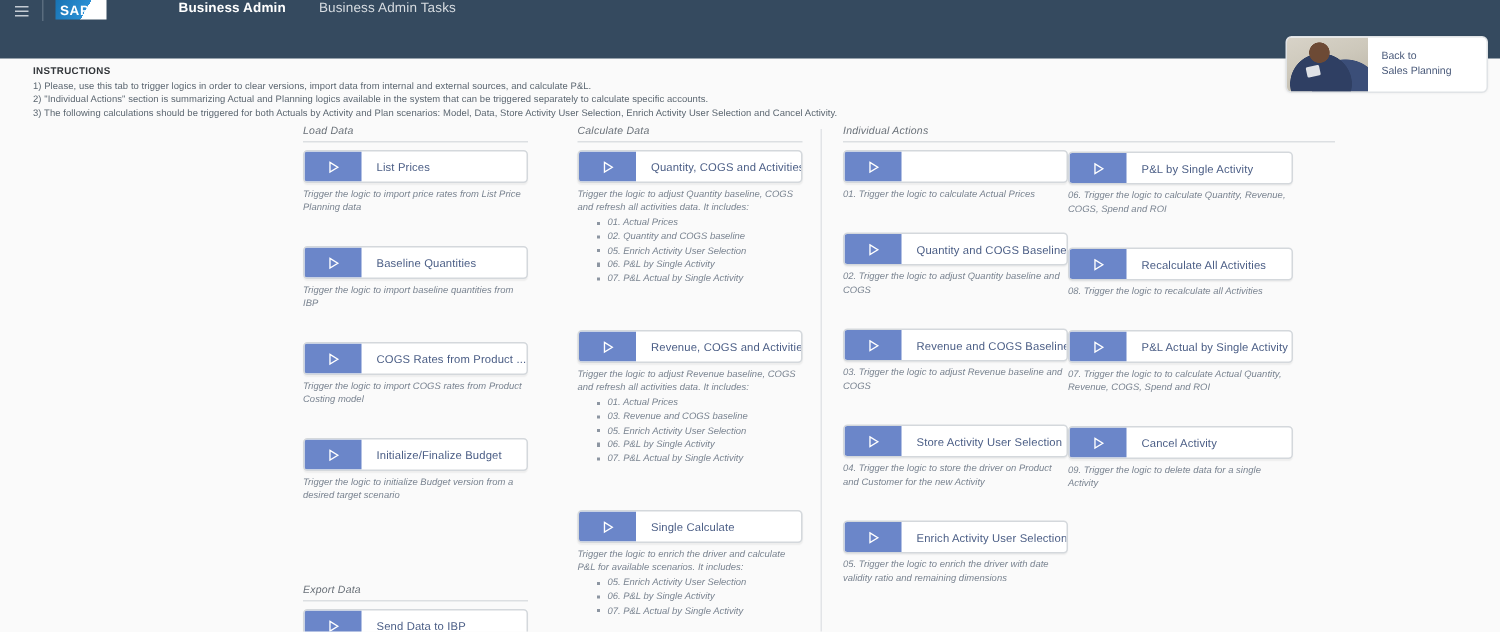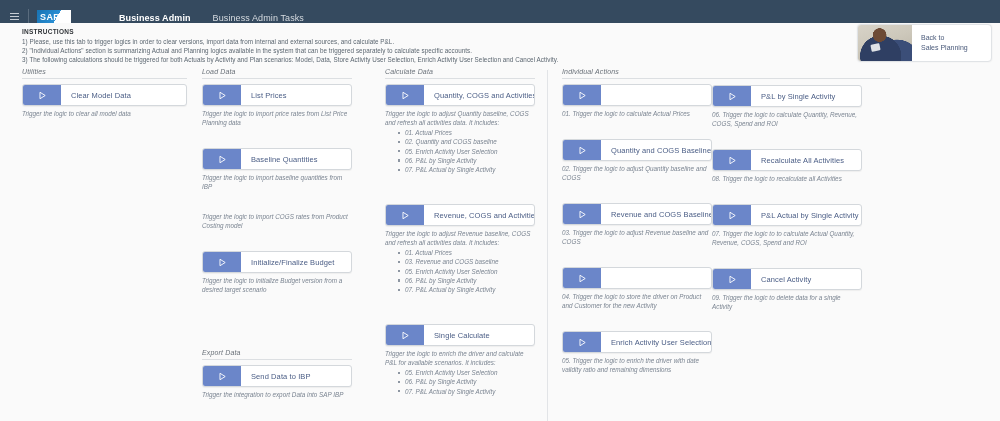--- a/index.html
+++ b/index.html
@@ -5,23 +5,23 @@
   * { box-sizing: border-box; margin: 0; padding: 0; }
   html, body {
     width: 1000px; height: 421px;
     background: #fafafa;
     font-family: "Liberation Sans", sans-serif;
     overflow: hidden;
   }
 
   
   .shellbar {
-    height: 23px; width: 100%;
+    height: 39px; width: 100%;
     background: #354a5f;
-    display: flex; align-items: flex-end;
+    display: flex; align-items: flex-start;
     padding: 0 6px;
     position: relative;
   }
   .burger {
     width: 16px; height: 14px;
     display: flex; flex-direction: column; justify-content: center;
     align-items: center; gap: 2px;
     margin-right: 6px;
   }
   .burger span { display: block; width: 9px; height: 1px; background: #c5ccd4; }
@@ -175,34 +175,20 @@
   <div class="back-photo"></div>
   <div class="back-text">
     <div>Back to</div>
     <div>Sales Planning</div>
   </div>
 </div>
 
 <div class="content">
   <div class="vdivider"></div>
 
-  <div class="col col-utilities">
-    <div class="section-head">Utilities</div>
-    <div class="act-block">
-      <div class="act-btn">
-        <div class="act-icon">
-          <svg width="9" height="9" viewBox="0 0 10 10">
-              <path d="M2.2 1.4 L8 5 L2.2 8.6 Z" fill="none" stroke="#ffffff" stroke-width="1"></path>
-            </svg>
-        </div>
-        <div class="act-label">Clear Model Data</div>
-      </div>
-      <div class="act-desc">Trigger the logic to clear all model data</div>
-    </div>
-  </div>
 
   <div class="col col-load">
     <div class="section-head">Load Data</div>
 
     <div class="act-block gap-lg">
       <div class="act-btn">
         <div class="act-icon">
           <svg width="9" height="9" viewBox="0 0 10 10">
               <path d="M2.2 1.4 L8 5 L2.2 8.6 Z" fill="none" stroke="#ffffff" stroke-width="1"></path>
             </svg>
@@ -218,20 +204,28 @@
           <svg width="9" height="9" viewBox="0 0 10 10">
               <path d="M2.2 1.4 L8 5 L2.2 8.6 Z" fill="none" stroke="#ffffff" stroke-width="1"></path>
             </svg>
         </div>
         <div class="act-label">Baseline Quantities</div>
       </div>
       <div class="act-desc">Trigger the logic to import baseline quantities from IBP</div>
     </div>
 
     <div class="act-block gap-lg">
+      <div class="act-btn">
+        <div class="act-icon">
+          <svg width="9" height="9" viewBox="0 0 10 10">
+              <path d="M2.2 1.4 L8 5 L2.2 8.6 Z" fill="none" stroke="#ffffff" stroke-width="1"></path>
+            </svg>
+        </div>
+        <div class="act-label">COGS Rates from Product ...</div>
+      </div>
       <div class="act-desc">Trigger the logic to import COGS rates from Product Costing model</div>
     </div>
 
     <div class="act-block">
       <div class="act-btn">
         <div class="act-icon">
           <svg width="9" height="9" viewBox="0 0 10 10">
               <path d="M2.2 1.4 L8 5 L2.2 8.6 Z" fill="none" stroke="#ffffff" stroke-width="1"></path>
             </svg>
         </div>
@@ -353,20 +347,21 @@
       <div class="act-desc">03. Trigger the logic to adjust Revenue baseline and COGS</div>
     </div>
 
     <div class="act-block gap-lg">
       <div class="act-btn">
         <div class="act-icon">
           <svg width="9" height="9" viewBox="0 0 10 10">
               <path d="M2.2 1.4 L8 5 L2.2 8.6 Z" fill="none" stroke="#ffffff" stroke-width="1"></path>
             </svg>
         </div>
+        <div class="act-label">Store Activity User Selection</div>
       </div>
       <div class="act-desc">04. Trigger the logic to store the driver on Product and Customer for the new Activity</div>
     </div>
 
     <div class="act-block">
       <div class="act-btn">
         <div class="act-icon">
           <svg width="9" height="9" viewBox="0 0 10 10">
               <path d="M2.2 1.4 L8 5 L2.2 8.6 Z" fill="none" stroke="#ffffff" stroke-width="1"></path>
             </svg>

